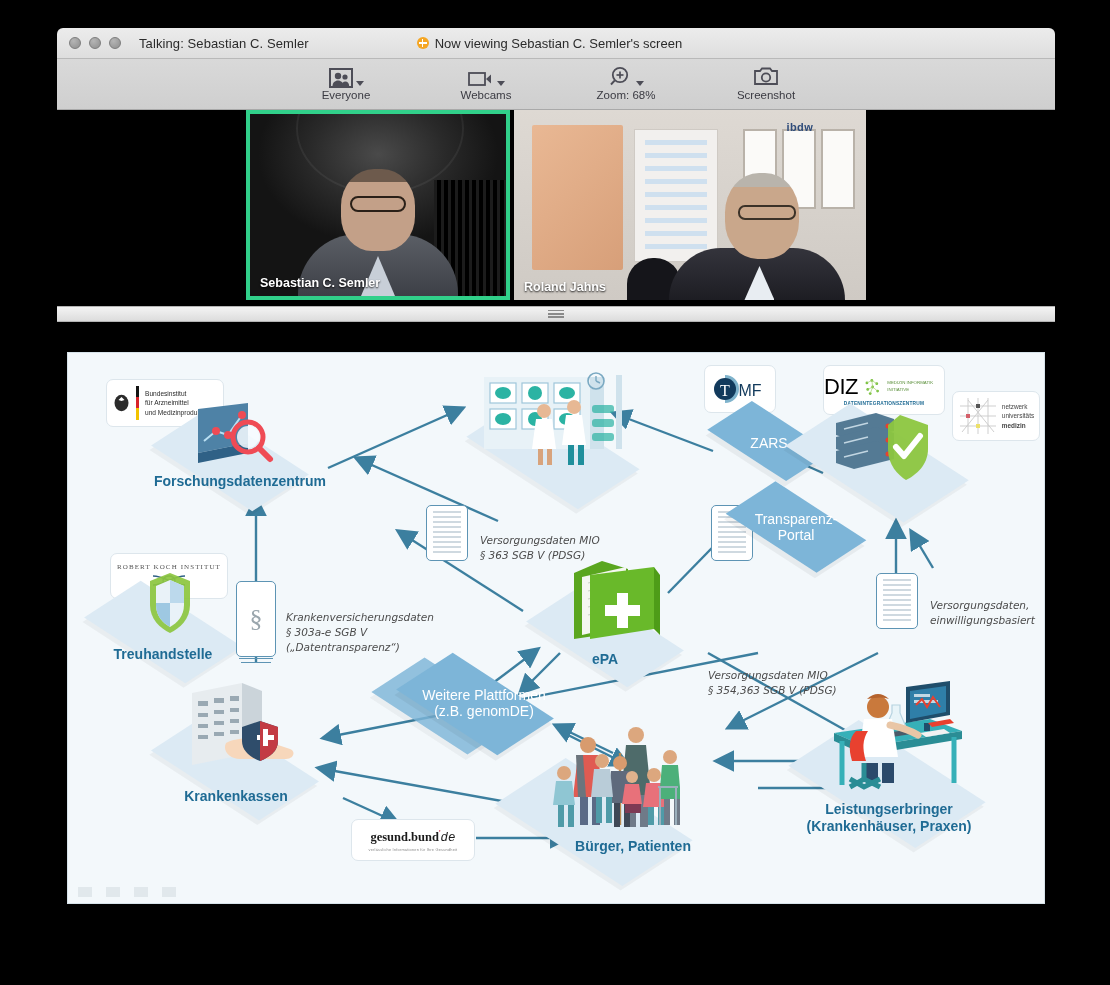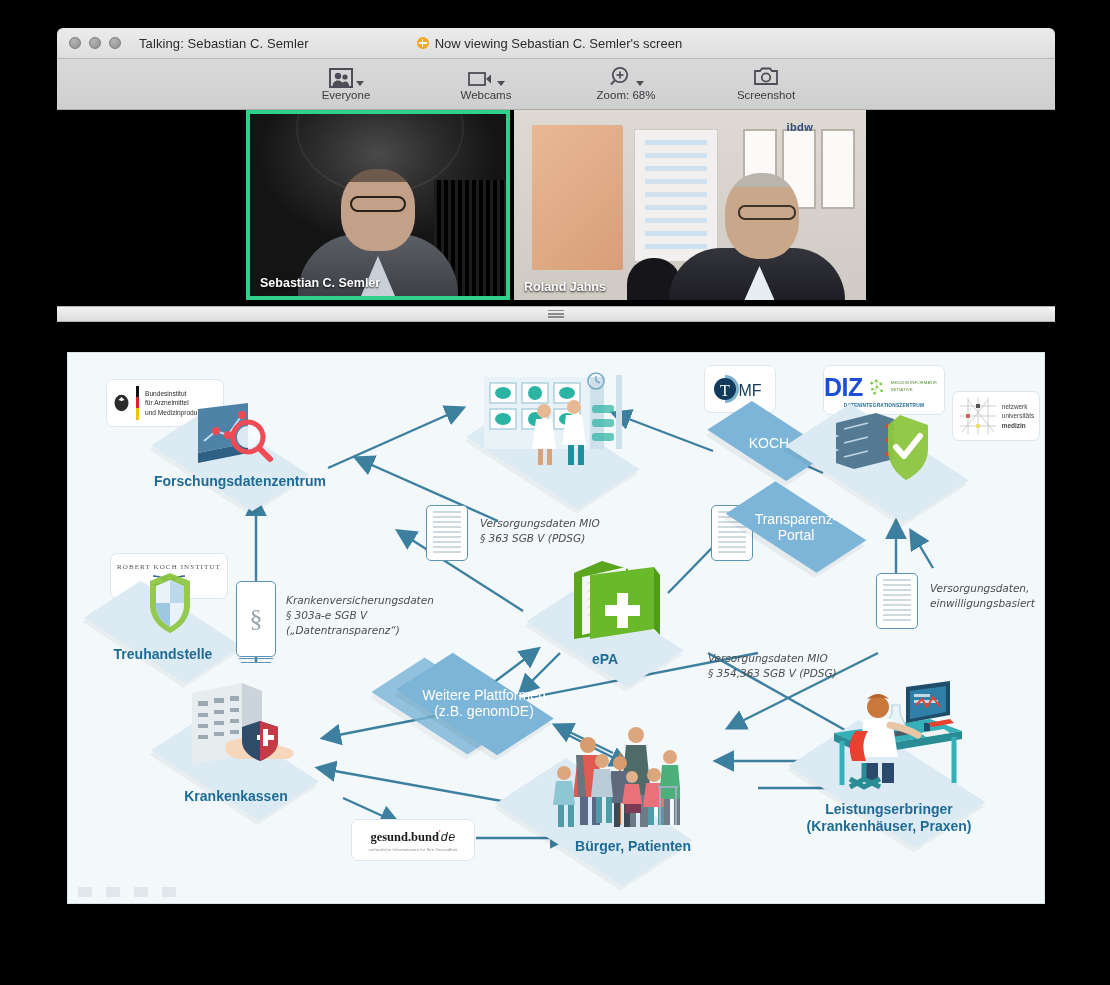--- a/index.html
+++ b/index.html
@@ -312,20 +312,21 @@
     white-space: nowrap;
   }
   .note {
     position: absolute;
     color: #4b4b4b;
     font-size: 10.5px;
     font-style: italic;
     line-height: 1.45;
     white-space: pre-line;
     font-family: "DejaVu Sans", sans-serif;
+    margin-top: 17px;
   }
   .logobox {
     position: absolute;
     background: #fff;
     border: 1px solid #dde6ec;
     border-radius: 7px;
     display: flex; align-items: center; justify-content: center;
   }
   .docicon {
     position: absolute;
@@ -682,29 +683,29 @@
       <div class="logobox" style="left:636px;top:12px;width:72px;height:48px;">
         <svg width="56" height="32" viewBox="0 0 56 32">
           <path d="M13 4 A12 12 0 1 1 13 28" fill="none" stroke="#7fb3cc" stroke-width="4"></path>
           <circle cx="13" cy="16" r="11" fill="#123a5c"></circle>
           <text x="13" y="23" font-size="16" font-family="Liberation Serif, serif" fill="#fff" text-anchor="middle">T</text>
           <text x="38" y="23" font-size="16" font-family="Liberation Sans, sans-serif" fill="#123a5c" text-anchor="middle">MF</text>
         </svg>
       </div>
 
       <div class="tile-blue" style="left:655px;top:62px;width:92px;height:52px;"></div>
-      <div class="tile-label" style="left:640px;top:82px;width:122px;">KOCH</div>
+      <div class="tile-label" style="left:640px;top:82px;width:122px;">ZARS</div>
 
       <div class="tile-blue" style="left:675px;top:145px;width:106px;height:58px;"></div>
       <div class="tile-label" style="left:662px;top:158px;width:132px;white-space:pre-line;">Transparenz-
 Portal</div>
 
       <div class="logobox" style="left:755px;top:12px;width:122px;height:50px;flex-direction:column;gap:1px;">
         <div style="display:flex;align-items:center;gap:4px;">
-          <span style="font-size:25px;font-weight:bold;color:#1d4ed8;letter-spacing:-0.5px;">DIZ</span>
+          <span style="font-size:22px;font-weight:normal;color:#000000;letter-spacing:-0.5px;">DIZ</span>
           <svg width="26" height="24" viewBox="0 0 26 24">
             <g fill="#7cc242">
               <circle cx="6" cy="7" r="1.7"></circle>
                 <circle cx="12" cy="4" r="1.7"></circle>
               <circle cx="18" cy="8" r="1.7"></circle>
                 <circle cx="7" cy="15" r="1.7"></circle>
               <circle cx="13" cy="12" r="1.7"></circle>
                 <circle cx="19" cy="17" r="1.7"></circle>
               <circle cx="10" cy="20" r="1.7"></circle>
             </g>

